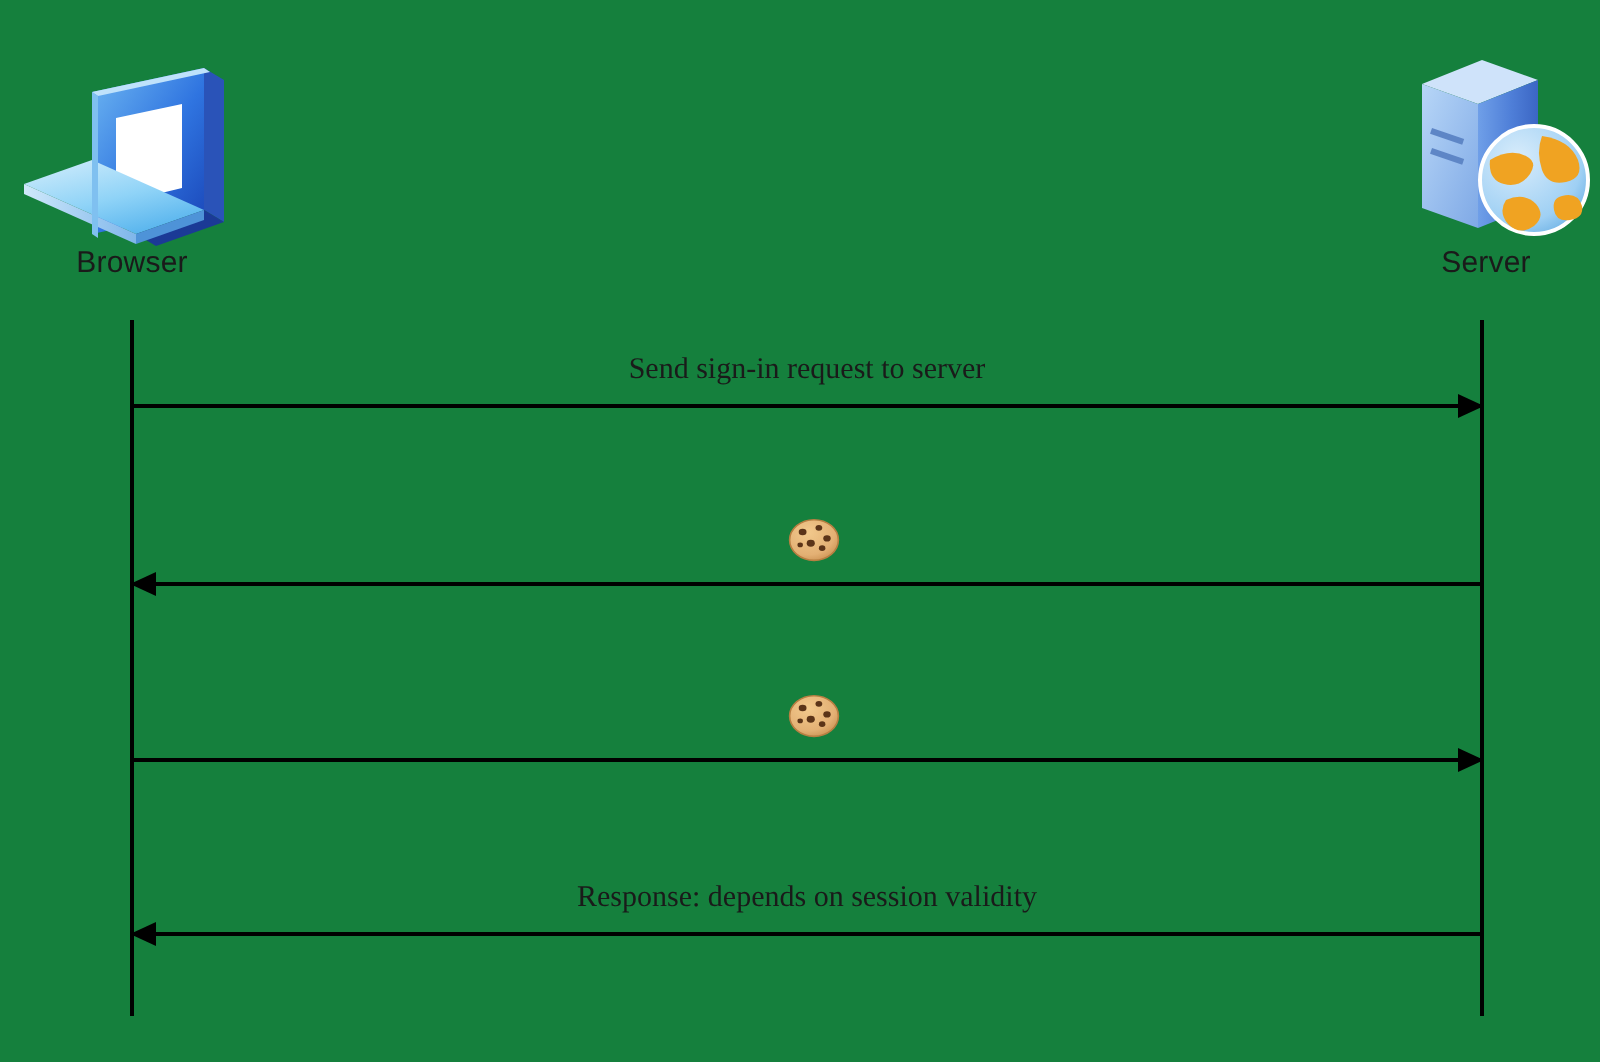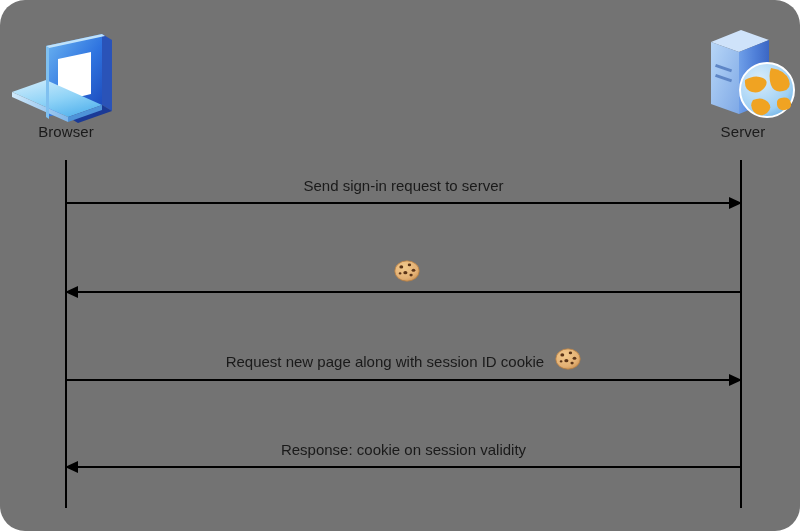--- a/index.html
+++ b/index.html
@@ -8,23 +8,22 @@
     background: #ffffff;
   }
   body {
     font-family: "Liberation Sans", sans-serif;
     color: #000000;
   }
   #diagram {
     position: relative;
     width: 800px;
     height: 531px;
-    background: #737373;
+    background: #15803d;
     overflow: hidden;
-    border-radius: 25px;
   }
 
   
   .actor {
     position: absolute;
     width: 160px;
     text-align: center;
   }
   .actor-icon {
     width: 120px;
@@ -84,20 +83,21 @@
   .message-label {
     position: absolute;
     left: 0;
     width: 100%;
     bottom: 9px;
     text-align: center;
     font-size: 15px;
     line-height: 19px;
     color: #1a1a1a;
     white-space: nowrap;
+    font-family: Liberation Serif, serif;
   }
   .cookie {
     display: inline-block;
     vertical-align: -5px;
     margin-left: 7px;
     width: 26px;
     height: 26px;
   }
 
   #message-1 { top: 202px; }
@@ -218,21 +218,20 @@
         <ellipse cx="21" cy="21" rx="2" ry="1.7" fill="#5b3418"></ellipse>
         <ellipse cx="7.5" cy="19" rx="1.7" ry="1.4" fill="#5b3418"></ellipse>
       </svg>
     </div>
     <div class="line"></div>
     <div class="arrowhead left"></div>
   </div>
 
   <div class="message" id="message-3">
     <div class="message-label">
-      <span>Request new page along with session ID cookie</span>
       <svg class="cookie" viewBox="0 0 32 32" xmlns="http://www.w3.org/2000/svg">
         <defs>
           <radialGradient id="ckG2" cx="0.38" cy="0.32" r="0.78">
             <stop offset="0%" stop-color="#f2c98c"></stop>
             <stop offset="70%" stop-color="#e3b074"></stop>
             <stop offset="100%" stop-color="#c98f4f"></stop>
           </radialGradient>
         </defs>
         <ellipse cx="16" cy="16" rx="15" ry="12.5" fill="url(#ckG2)" stroke="#b87f42" stroke-width="1"></ellipse>
         <ellipse cx="9" cy="11" rx="2.4" ry="2" fill="#5b3418"></ellipse>
@@ -242,19 +241,19 @@
         <ellipse cx="21" cy="21" rx="2" ry="1.7" fill="#5b3418"></ellipse>
         <ellipse cx="7.5" cy="19" rx="1.7" ry="1.4" fill="#5b3418"></ellipse>
       </svg>
     </div>
     <div class="line"></div>
     <div class="arrowhead right"></div>
   </div>
 
   <div class="message" id="message-4">
     <div class="message-label">
-      <span>Response: cookie on session validity</span>
+      <span>Response: depends on session validity</span>
     </div>
     <div class="line"></div>
     <div class="arrowhead left"></div>
   </div>
 
 </div>
 
 </body></html>

